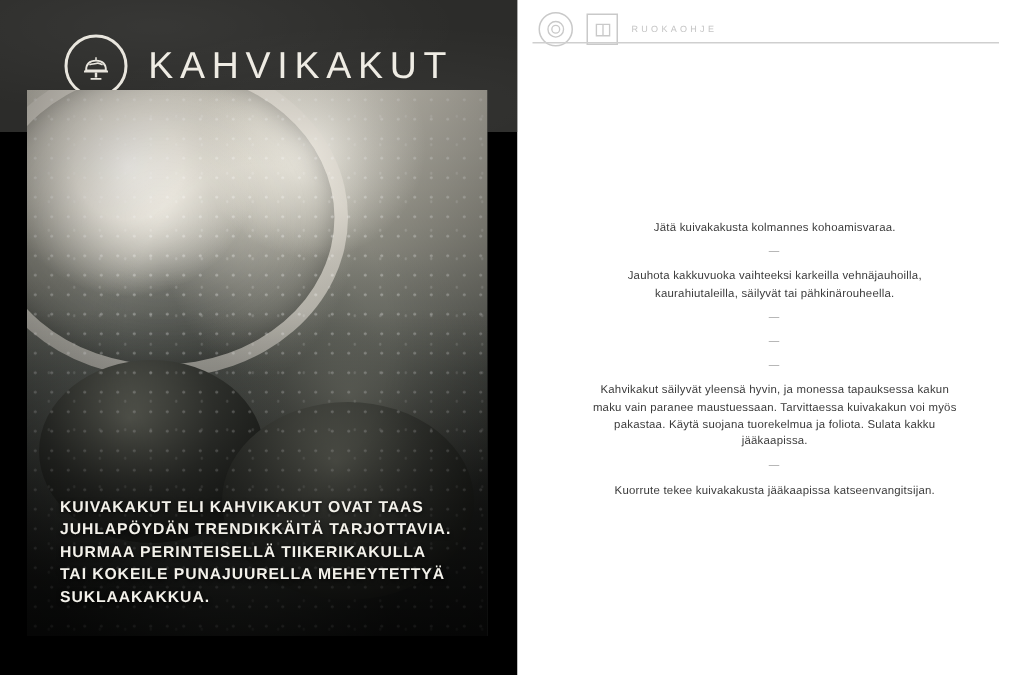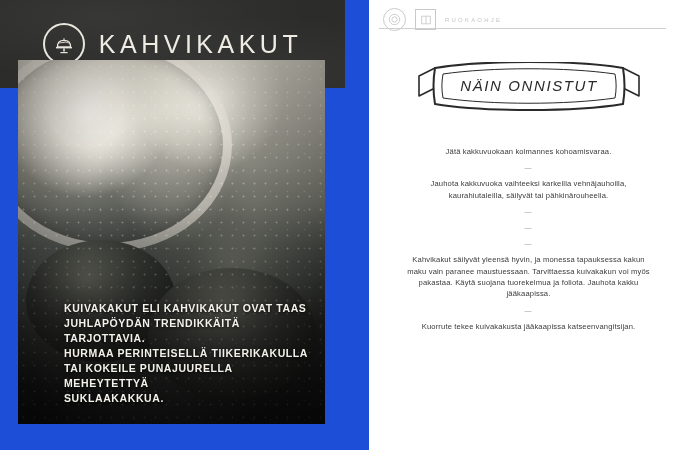--- a/index.html
+++ b/index.html
@@ -19,23 +19,22 @@
     height: 450px;
     background: #ffffff;
     display: flex;
   }
 
   
   .left-panel {
     position: relative;
     width: 345px;
     height: 450px;
-    background: #1d4ed8;
+    background: #000000;
     flex: 0 0 345px;
-    padding-left: 24px;
   }
   .header-band {
     position: absolute;
     left: 0;
     top: 0;
     width: 345px;
     height: 88px;
     background:
       radial-gradient(ellipse at 30% 20%, rgba(255,255,255,0.055), rgba(255,255,255,0) 60%),
       radial-gradient(ellipse at 75% 80%, rgba(255,255,255,0.04), rgba(255,255,255,0) 55%),
@@ -148,21 +147,20 @@
     right: 16px;
     bottom: 18px;
     color: #f3f1ea;
     font-size: 10.5px;
     line-height: 15px;
     letter-spacing: 0.6px;
     font-weight: 700;
     text-transform: uppercase;
     text-shadow: 0 1px 3px rgba(0,0,0,0.8);
     white-space: pre-line;
-    margin-left: 24px;
   }
 
   
   .right-panel {
     position: relative;
     flex: 1 1 auto;
     height: 450px;
     background: #ffffff;
   }
   .rule-top {
@@ -291,36 +289,27 @@
         <svg width="12" height="12" viewBox="0 0 12 12" aria-hidden="true">
           <path d="M1.6 2.2 h8.8 v7.6 H1.6 z" fill="none" stroke="#c9c9c9" stroke-width="0.9"></path>
           <path d="M6 2.2 V9.8" stroke="#c9c9c9" stroke-width="0.9"></path>
         </svg>
       </span>
       <span class="mark-text">RUOKAOHJE</span>
     </div>
 
     <div class="rule-top"></div>
 
-    <div class="ribbon-wrap">
-      <svg width="232" height="62" viewBox="0 0 232 62" aria-hidden="true">
-        <path d="M6 14 L22 6 L22 26 L6 34 Z" fill="#ffffff" stroke="#2a2a2a" stroke-width="1.6" stroke-linejoin="round"></path>
-        <path d="M226 14 L210 6 L210 26 L226 34 Z" fill="#ffffff" stroke="#2a2a2a" stroke-width="1.6" stroke-linejoin="round"></path>
-        <path d="M22 6 C70 -2 162 -2 210 6 C212 18 212 30 210 42 C162 50 70 50 22 42 C20 30 20 18 22 6 Z" fill="#ffffff" stroke="#2a2a2a" stroke-width="2"></path>
-        <path d="M30 12 C78 5 154 5 202 12 C203.5 20 203.5 28 202 36 C154 43 78 43 30 36 C28.5 28 28.5 20 30 12 Z" fill="none" stroke="#2a2a2a" stroke-width="1"></path>
-        <text x="116" y="29" text-anchor="middle" font-family="'Liberation Sans', sans-serif" font-size="15" font-style="italic" letter-spacing="1.6" fill="#2a2a2a">NÄIN ONNISTUT</text>
-      </svg>
-    </div>
 
     <div class="steps">
-      <p class="step-text">Jätä kakkuvuokaan kolmannes kohoamisvaraa.</p>
+      <p class="step-text">Jätä kuivakakusta kolmannes kohoamisvaraa.</p>
       <div class="step-sep">—</div>
       <p class="step-text">Jauhota kakkuvuoka vaihteeksi karkeilla vehnäjauhoilla, kaurahiutaleilla, säilyvät tai pähkinärouheella.</p>
       <div class="step-sep">—</div>
       <div class="step-sep">—</div>
       <div class="step-sep">—</div>
-      <p class="step-text">Kahvikakut säilyvät yleensä hyvin, ja monessa tapauksessa kakun maku vain paranee maustuessaan. Tarvittaessa kuivakakun voi myös pakastaa. Käytä suojana tuorekelmua ja foliota. Jauhota kakku jääkaapissa.</p>
+      <p class="step-text">Kahvikakut säilyvät yleensä hyvin, ja monessa tapauksessa kakun maku vain paranee maustuessaan. Tarvittaessa kuivakakun voi myös pakastaa. Käytä suojana tuorekelmua ja foliota. Sulata kakku jääkaapissa.</p>
       <div class="step-sep">—</div>
       <p class="step-text">Kuorrute tekee kuivakakusta jääkaapissa katseenvangitsijan.</p>
     </div>
 
   </div>
 </div>
 
 </body></html>

